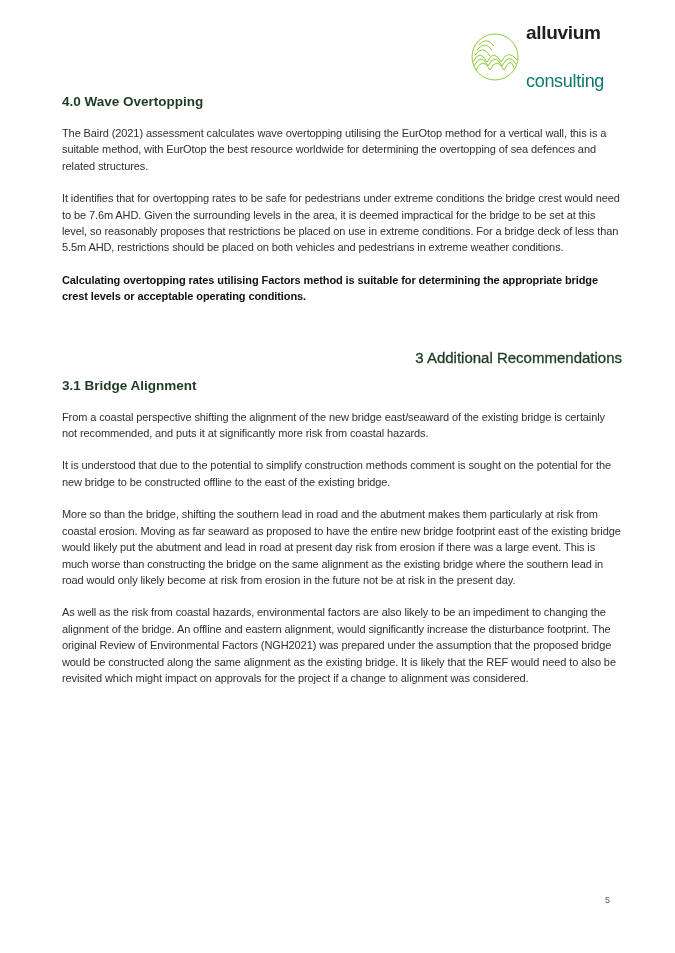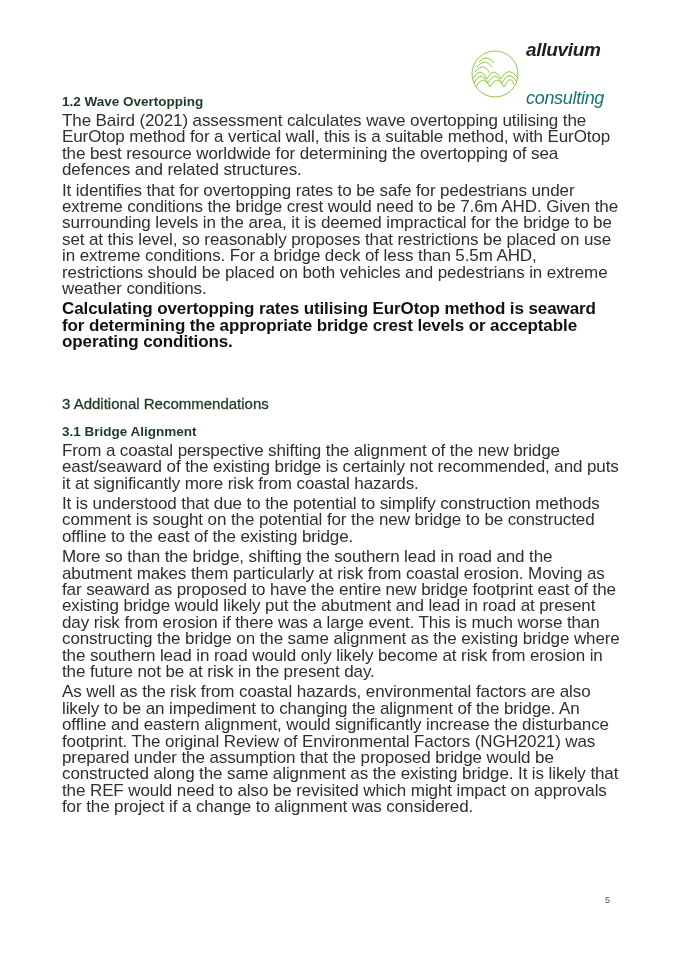--- a/index.html
+++ b/index.html
@@ -10,25 +10,24 @@
     body {
       width: 675px;
       height: 953px;
       position: relative;
       overflow: hidden;
       font-family: "Liberation Sans", "DejaVu Sans", sans-serif;
       color: #2b2b2b;
     }
     .logo {
       position: absolute;
-      top: 41px;
+      top: 24px;
       left: 470px;
       display: flex;
       align-items: center;
-      font-style: italic;
     }
     .logo-mark {
       width: 50px;
       height: 50px;
     }
     .logo-text {
       margin-left: 6px;
       line-height: 17px;
     }
     .logo-text .l1 {
@@ -53,26 +52,27 @@
       font-size: 13.5px;
       font-weight: bold;
       color: #1d3b24;
       margin: 0 0 4px 0;
     }
     h1.h-main {
       font-size: 15px;
       font-weight: normal;
       color: #1d3b24;
       margin: 0 0 0 0;
+      text-align: right;
       -webkit-text-stroke: 0.3px #1d3b24;
     }
     p {
-      font-size: 17px;
+      font-size: 11px;
       line-height: 16.4px;
-      margin: 4px 0 4px 0;
+      margin: 16px 0 4px 0;
       color: #2f2f2f;
       letter-spacing: -0.1px;
     }
     p.bold {
       font-weight: bold;
       color: #111;
     }
     .gap-large { height: 40px; }
     .gap-mid { height: 12px; }
     .page-number {
@@ -98,24 +98,24 @@
       <path d="M5 23 Q13 12 20 24"></path>
     </g>
   </svg>
   <div class="logo-text">
     <div class="l1">alluvium</div>
     <div class="l2">consulting</div>
   </div>
 </div>
 
 <div class="content">
-  <h2 class="h-sub">1.2 Wave Overtopping</h2>
+  <h2 class="h-sub">4.0 Wave Overtopping</h2>
   <p>The Baird (2021) assessment calculates wave overtopping utilising the EurOtop method for a vertical wall, this is a suitable method, with EurOtop the best resource worldwide for determining the overtopping of sea defences and related structures.</p>
   <p>It identifies that for overtopping rates to be safe for pedestrians under extreme conditions the bridge crest would need to be 7.6m AHD.   Given the surrounding levels in the area, it is deemed impractical for the bridge to be set at this level, so reasonably proposes that restrictions be placed on use in extreme conditions.   For a bridge deck of less than 5.5m AHD, restrictions should be placed on both vehicles and pedestrians in extreme weather conditions.</p>
-  <p class="bold">Calculating overtopping rates utilising EurOtop method is seaward for determining the appropriate bridge crest levels or acceptable operating conditions.</p>
+  <p class="bold">Calculating overtopping rates utilising Factors method is suitable for determining the appropriate bridge crest levels or acceptable operating conditions.</p>
 
   <div class="gap-large"></div>
 
   <h1 class="h-main">3 Additional Recommendations</h1>
 
   <div class="gap-mid"></div>
 
   <h2 class="h-sub">3.1 Bridge Alignment</h2>
   <p>From a coastal perspective shifting the alignment of the new bridge east/seaward of the existing bridge is certainly not recommended, and puts it at significantly more risk from coastal hazards.</p>
   <p>It is understood that due to the potential to simplify construction methods comment is sought on the potential for the new bridge to be constructed offline to the east of the existing bridge.</p>

